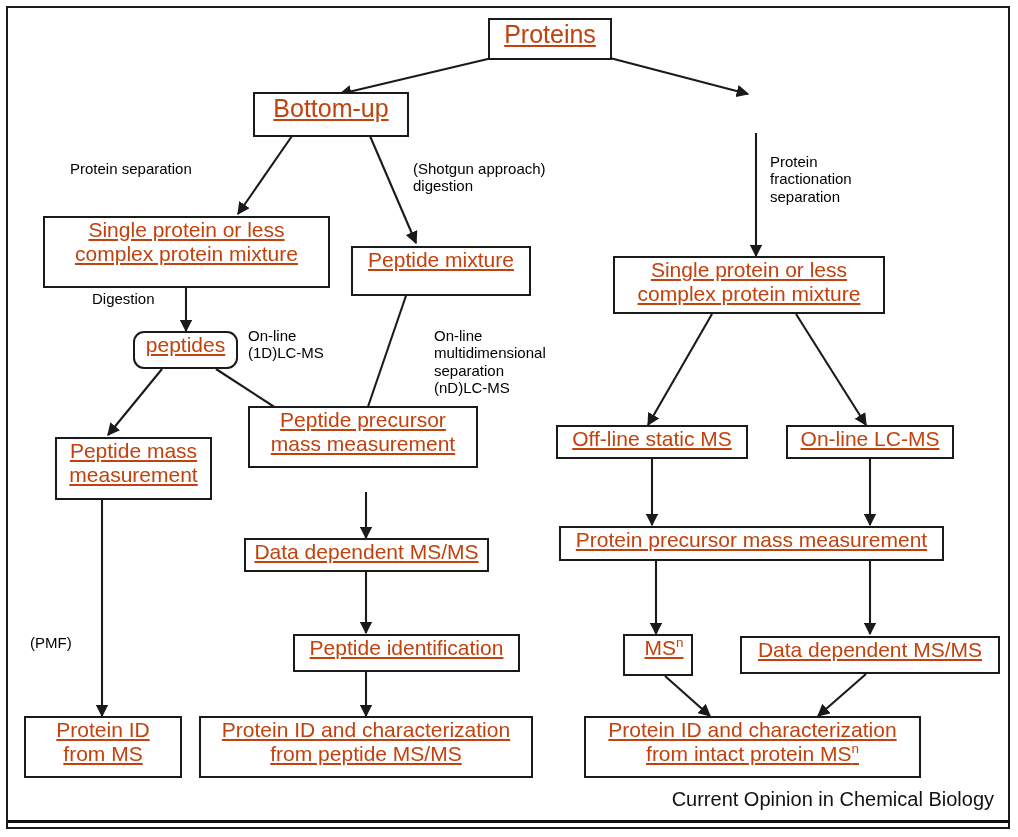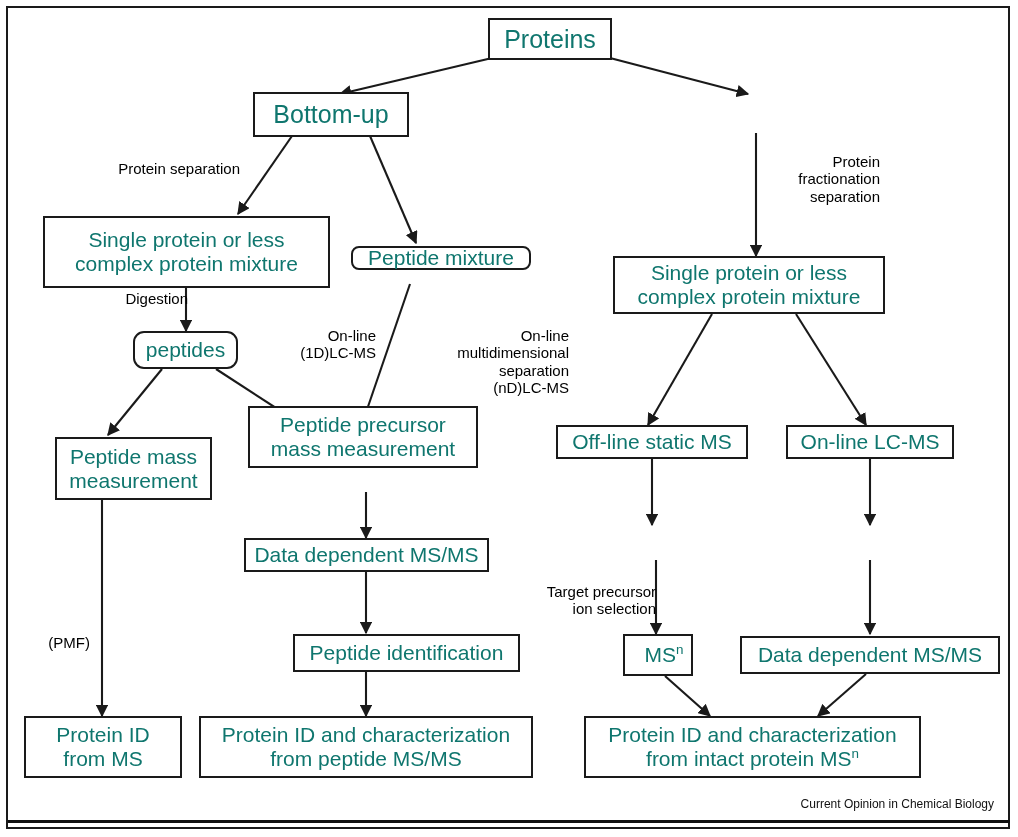--- a/index.html
+++ b/index.html
@@ -30,48 +30,49 @@
     position: absolute;
     left: 0; top: 0;
     width: 1018px;
     height: 837px;
   }
   .node {
     position: absolute;
     box-sizing: border-box;
     border: 2px solid #1a1a1a;
     background: #ffffff;
-    color: #0f766e;
+    color: #c2410c;
     display: flex;
-    align-items: center;
+    align-items: flex-start;
     justify-content: center;
     text-align: center;
     line-height: 1.14;
     white-space: pre-line;
     z-index: 3;
+    text-decoration: underline;
   }
   .node.big   { font-size: 25px; }
   .node.mid   { font-size: 21px; }
 
   .edge-label {
     position: absolute;
     color: #000000;
     font-size: 15px;
     line-height: 1.15;
-    text-align: right;
+    text-align: left;
     white-space: pre-line;
     z-index: 4;
     background: transparent;
   }
 
   #footer {
     position: absolute;
     right: 24px;
     bottom: 26px;
-    font-size: 12px;
+    font-size: 20px;
     color: #111111;
     z-index: 5;
   }
   #footer-rule {
     position: absolute;
     left: 8px;
     bottom: 14px;
     width: 1002px;
     height: 3px;
     background: #111111;
@@ -148,21 +149,21 @@
 
   <div class="node mid" style="left:43px; top:216px; width:287px; height:72px;">
     <span>Single protein or less
 complex protein mixture</span>
   </div>
 
   <div class="node mid" style="left:133px; top:331px; width:105px; height:38px;border-radius:11px;">
     <span>peptides</span>
   </div>
 
-  <div class="node mid" style="left:351px; top:246px; width:180px; height:24px;border-radius:8px;">
+  <div class="node mid" style="left:351px; top:246px; width:180px; height:50px;">
     <span>Peptide mixture</span>
   </div>
 
   <div class="node mid" style="left:613px; top:256px; width:272px; height:58px;">
     <span>Single protein or less
 complex protein mixture</span>
   </div>
 
   <div class="node mid" style="left:24px; top:437px; width:157px; height:63px;margin-left:31px;">
     <span>Peptide mass
@@ -179,20 +180,23 @@
   </div>
 
   <div class="node mid" style="left:786px; top:425px; width:168px; height:34px;">
     <span>On-line LC-MS</span>
   </div>
 
   <div class="node mid" style="left:244px; top:538px; width:245px; height:34px;">
     <span>Data dependent MS/MS</span>
   </div>
 
+  <div class="node mid" style="left:559px; top:526px; width:385px; height:35px;">
+    <span>Protein precursor mass measurement</span>
+  </div>
 
   <div class="node mid" style="left:253px; top:634px; width:227px; height:38px;margin-left:40px;">
     <span>Peptide identification</span>
   </div>
 
   <div class="node mid" style="left:623px; top:634px; width:70px; height:42px;padding-left:12px;">
     <span><span>MS</span><sup>n</sup></span>
   </div>
 
   <div class="node mid" style="left:740px; top:636px; width:260px; height:38px;">
@@ -209,35 +213,35 @@
 from peptide MS/MS</span>
   </div>
 
   <div class="node mid" style="left:584px; top:716px; width:337px; height:62px;">
     <span><span>Protein ID and characterization
 from  intact protein MS</span><sup>n</sup></span>
   </div>
 
   <div class="edge-label" style="left:70px; top:160px; width:170px;">Protein separation</div>
 
+  <div class="edge-label" style="left:413px; top:160px; width:200px;">(Shotgun approach)
+digestion</div>
 
   <div class="edge-label" style="left:770px; top:153px; width:110px;">Protein
 fractionation
 separation</div>
 
   <div class="edge-label" style="left:92px; top:290px; width:96px;">Digestion</div>
 
   <div class="edge-label" style="left:248px; top:327px; width:128px;">On-line
 (1D)LC-MS</div>
 
   <div class="edge-label" style="left:434px; top:327px; width:135px;">On-line
 multidimensional
 separation
 (nD)LC-MS</div>
 
   <div class="edge-label" style="left:30px; top:634px; width:60px;">(PMF)</div>
 
-  <div class="edge-label" style="left:508px; top:583px; width:148px;">Target precursor
-ion selection</div>
 
   <div id="footer">Current Opinion in Chemical Biology</div>
   <div id="footer-rule"></div>
 </div>
 
 </body></html>

